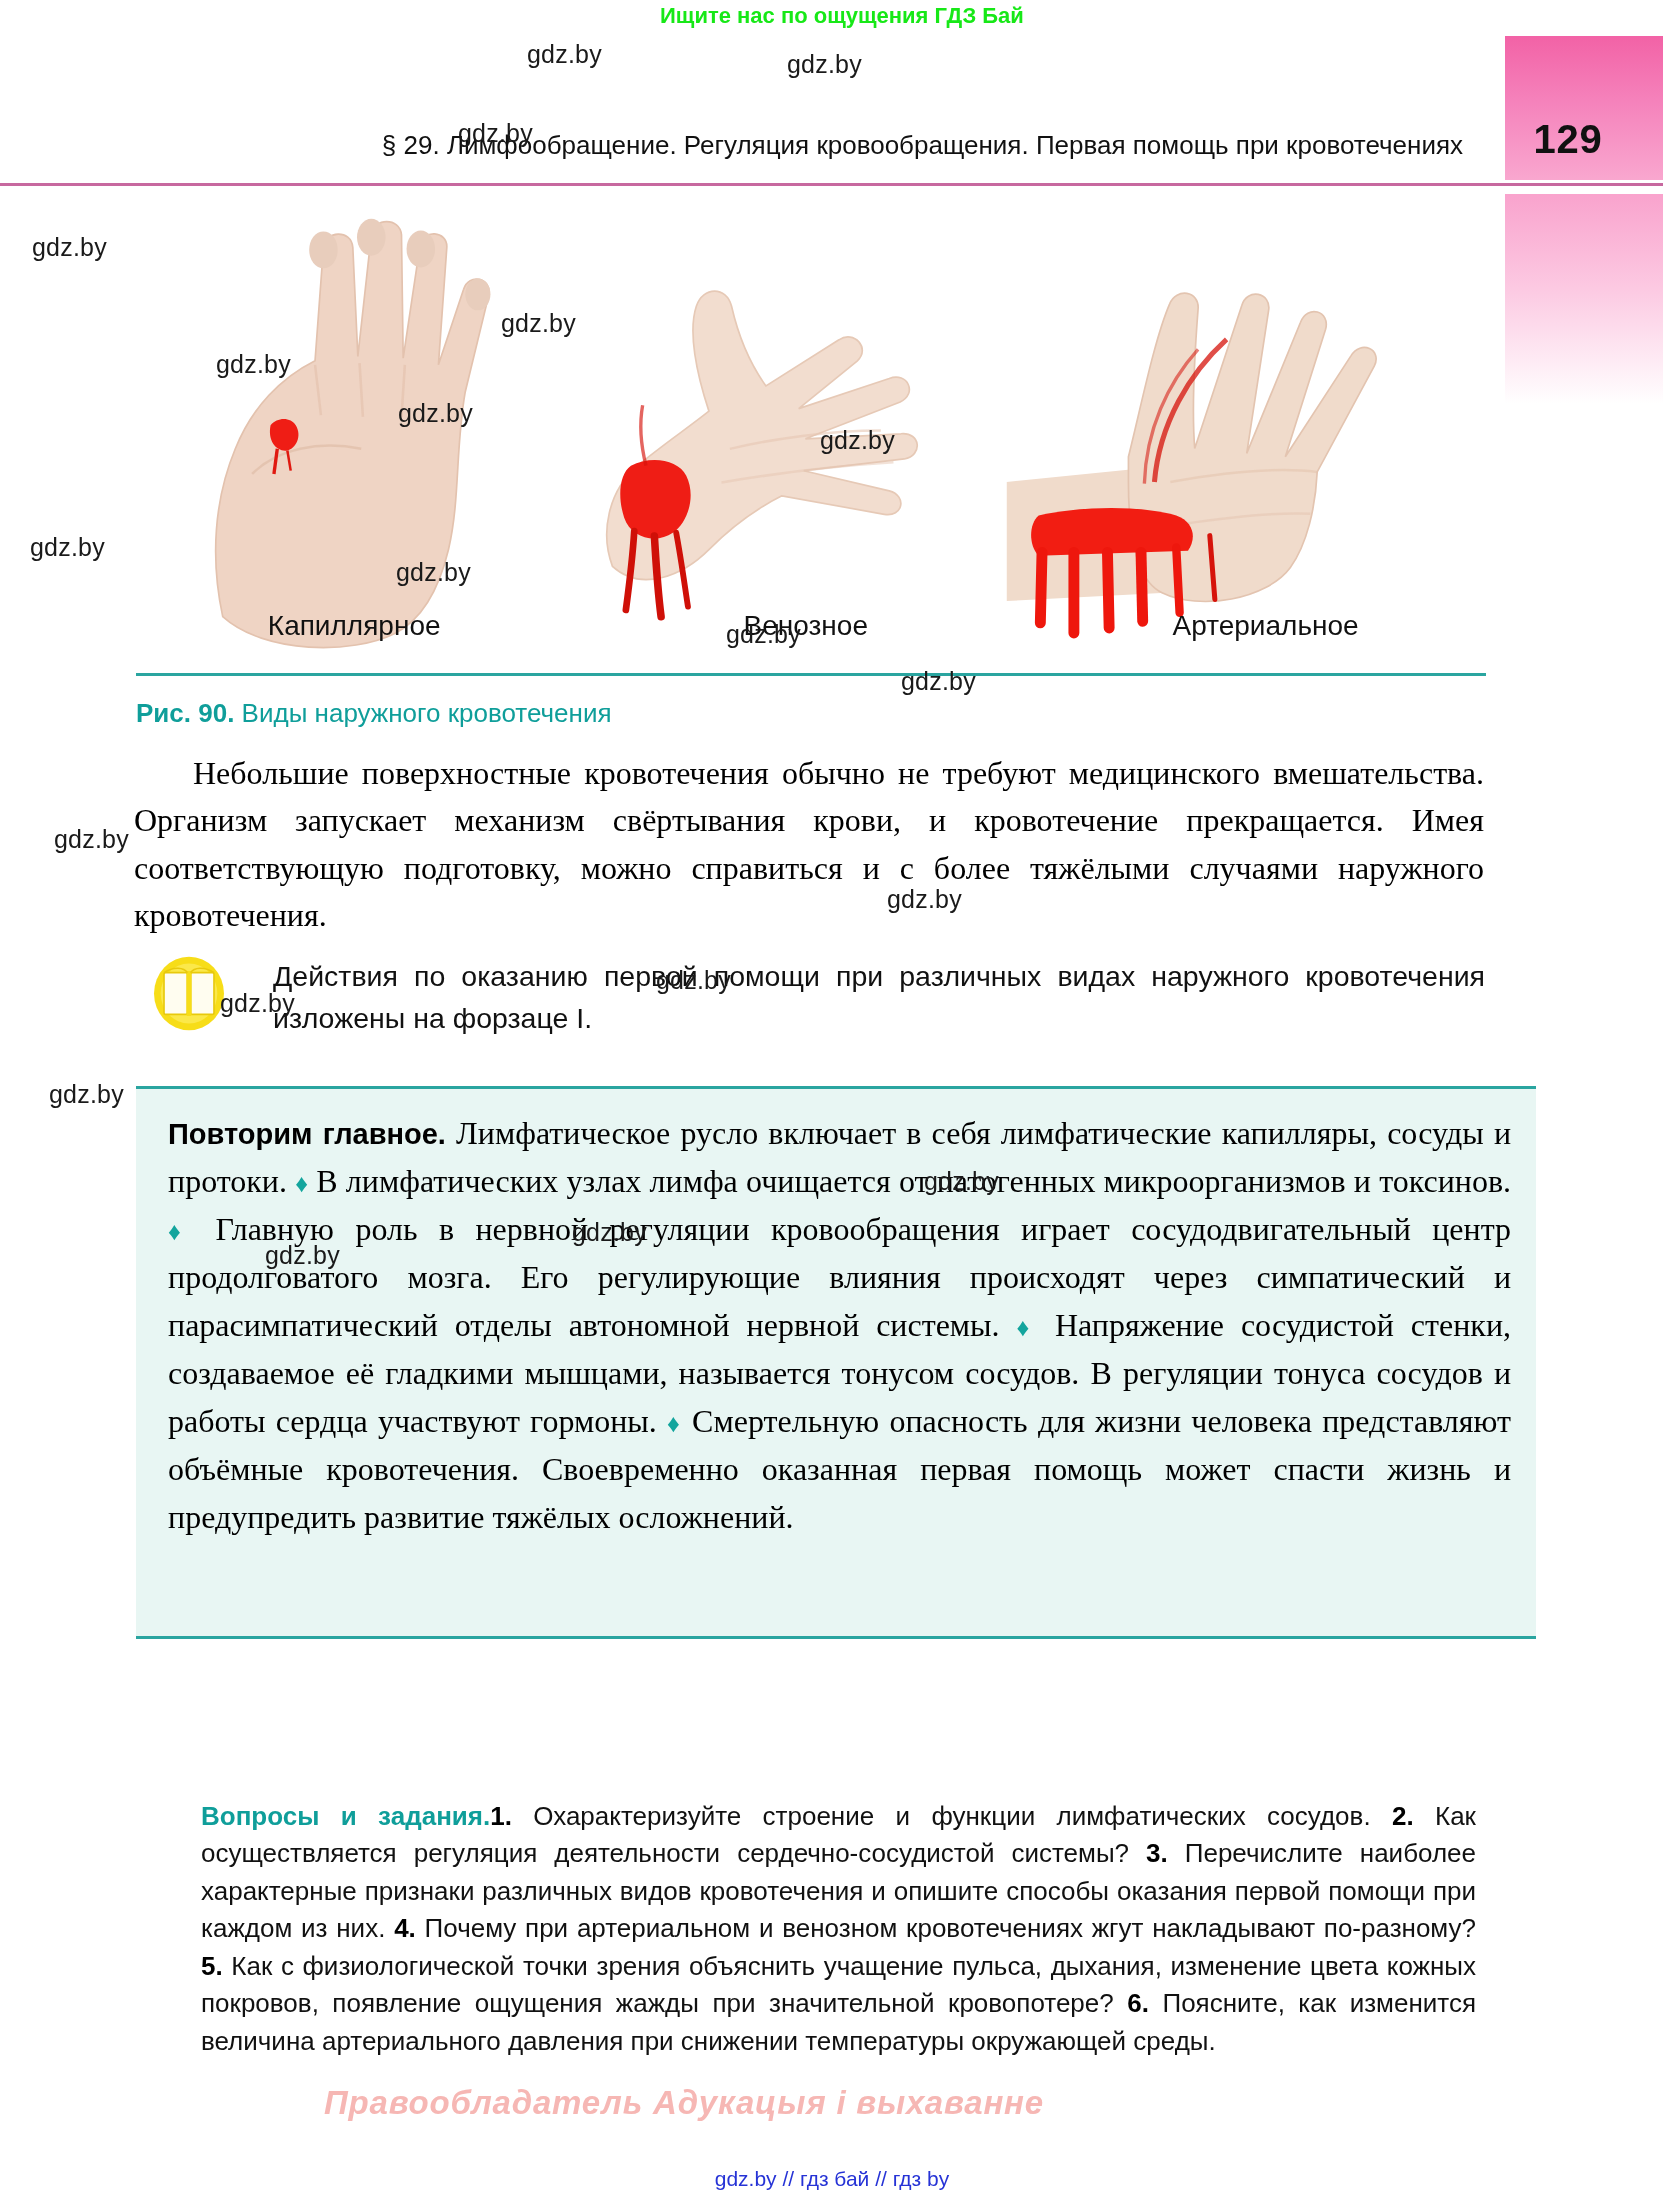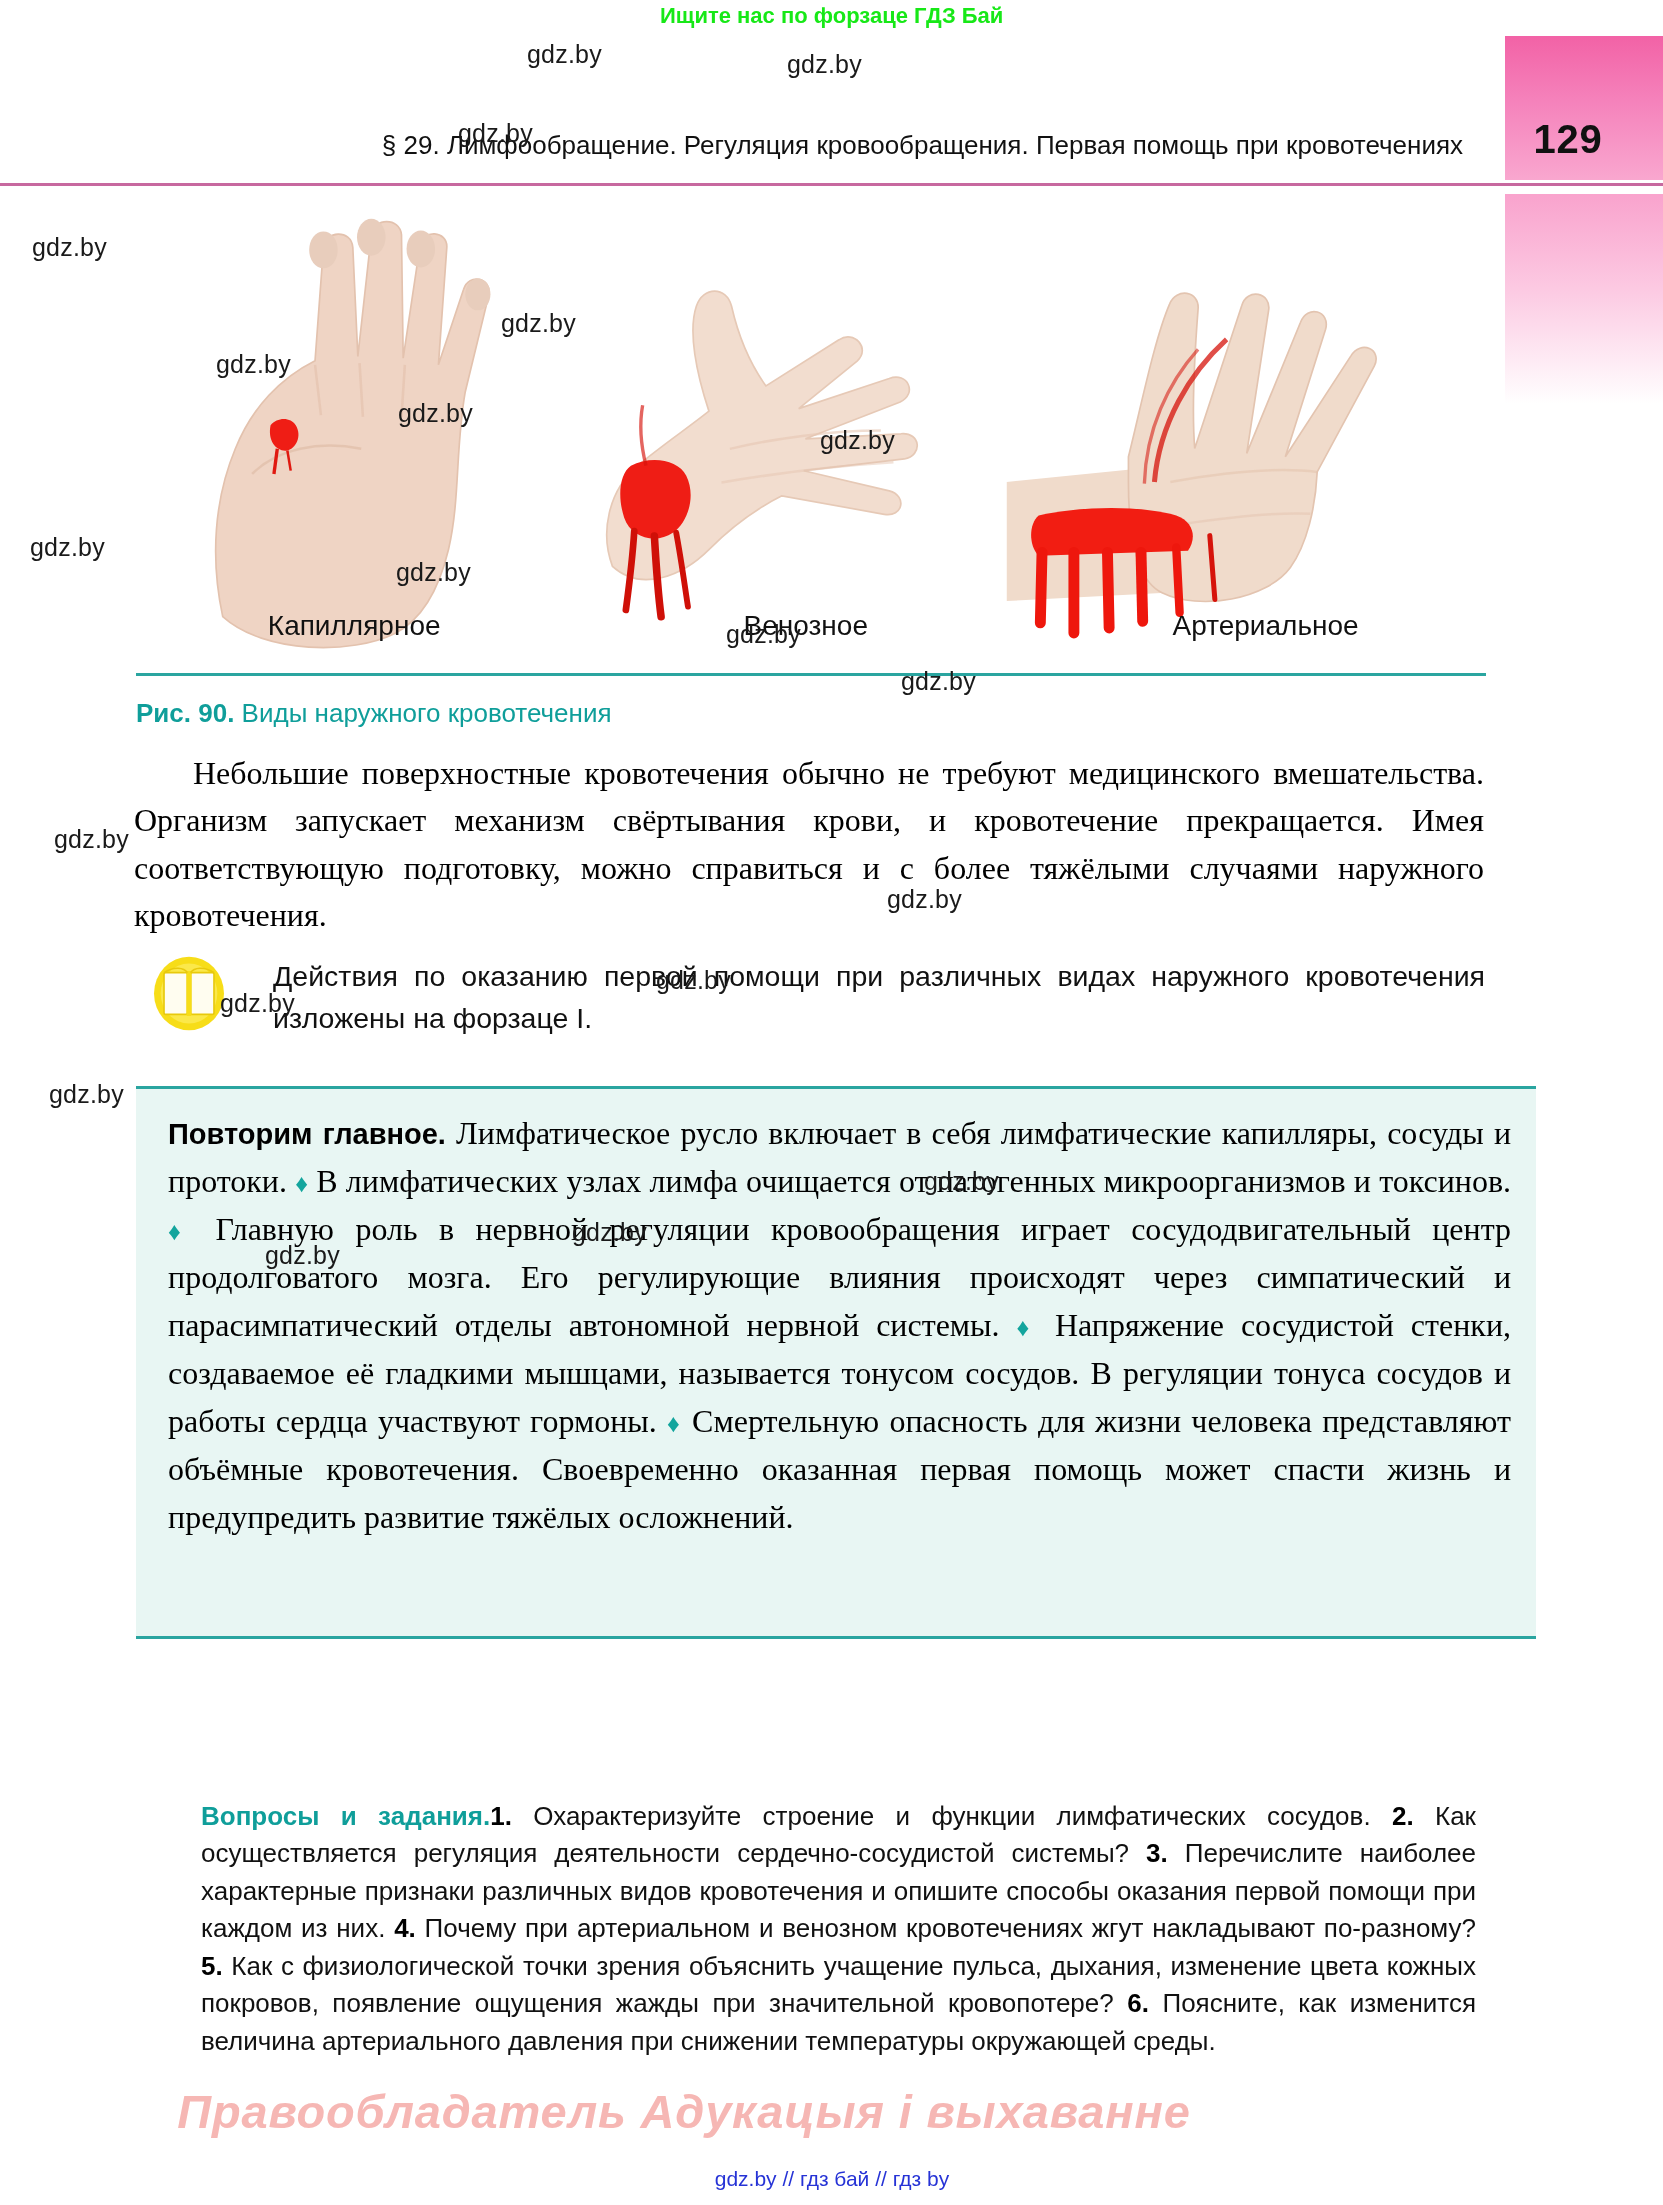--- a/index.html
+++ b/index.html
@@ -202,21 +202,21 @@
 
   
   #copyright-watermark {
     position: absolute;
     left: 0; top: 2084px;
     width: 1368px;
     text-align: center;
     font-family: "Liberation Sans", sans-serif;
     font-style: italic;
     font-weight: bold;
-    font-size: 47px;
+    font-size: 33px;
     color: #f6b7b4;
     letter-spacing: 0.8px;
     z-index: 30;
   }
   #footer-links {
     position: absolute;
     left: 0; top: 2167px;
     width: 1664px;
     text-align: center;
     font-family: "Liberation Sans", sans-serif;
@@ -349,21 +349,21 @@
   </div>
 </div>
 
 <div id="questions">
   <span class="qh">Вопросы и задания.</span><span class="qn">1.</span><span> Охарактеризуйте строение и функции лимфатических сосудов. </span><span class="qn">2.</span><span> Как осуществляется регуляция деятельности сердечно-сосудистой системы? </span><span class="qn">3.</span><span> Перечислите наиболее характерные признаки различных видов кровотечения и опишите способы оказания первой помощи при каждом из них. </span><span class="qn">4.</span><span> Почему при артериальном и венозном кровотечениях жгут накладывают по-разному? </span><span class="qn">5.</span><span> Как с физиологической точки зрения объяснить учащение пульса, дыхания, изменение цвета кожных покровов, появление ощущения жажды при значительной кровопотере? </span><span class="qn">6.</span><span> Поясните, как изменится величина артериального давления при снижении температуры окружающей среды.</span>
 </div>
 
 <div id="copyright-watermark">Правообладатель Адукацыя i выхаванне</div>
 <div id="footer-links">gdz.by  //  гдз бай  //  гдз by</div>
 
-<div id="wm-banner" class="wm-green" style="left:660px; top:3.4px;">Ищите нас по форзаце ГДЗ Бай</div>
+<div id="wm-banner" class="wm-green" style="left:660px; top:3.4px;">Ищите нас по ощущения ГДЗ Бай</div>
 <div id="wm-layer">
     <div class="wm" style="left: 527px; top: 40px;">gdz.by</div>
     <div class="wm" style="left: 787px; top: 50px;">gdz.by</div>
     <div class="wm" style="left: 32px; top: 233px;">gdz.by</div>
     <div class="wm" style="left: 216px; top: 350px;">gdz.by</div>
     <div class="wm" style="left: 501px; top: 309px;">gdz.by</div>
     <div class="wm" style="left: 458px; top: 119px;">gdz.by</div>
     <div class="wm" style="left: 398px; top: 399px;">gdz.by</div>
     <div class="wm" style="left: 820px; top: 426px;">gdz.by</div>
     <div class="wm" style="left: 30px; top: 533px;">gdz.by</div>

